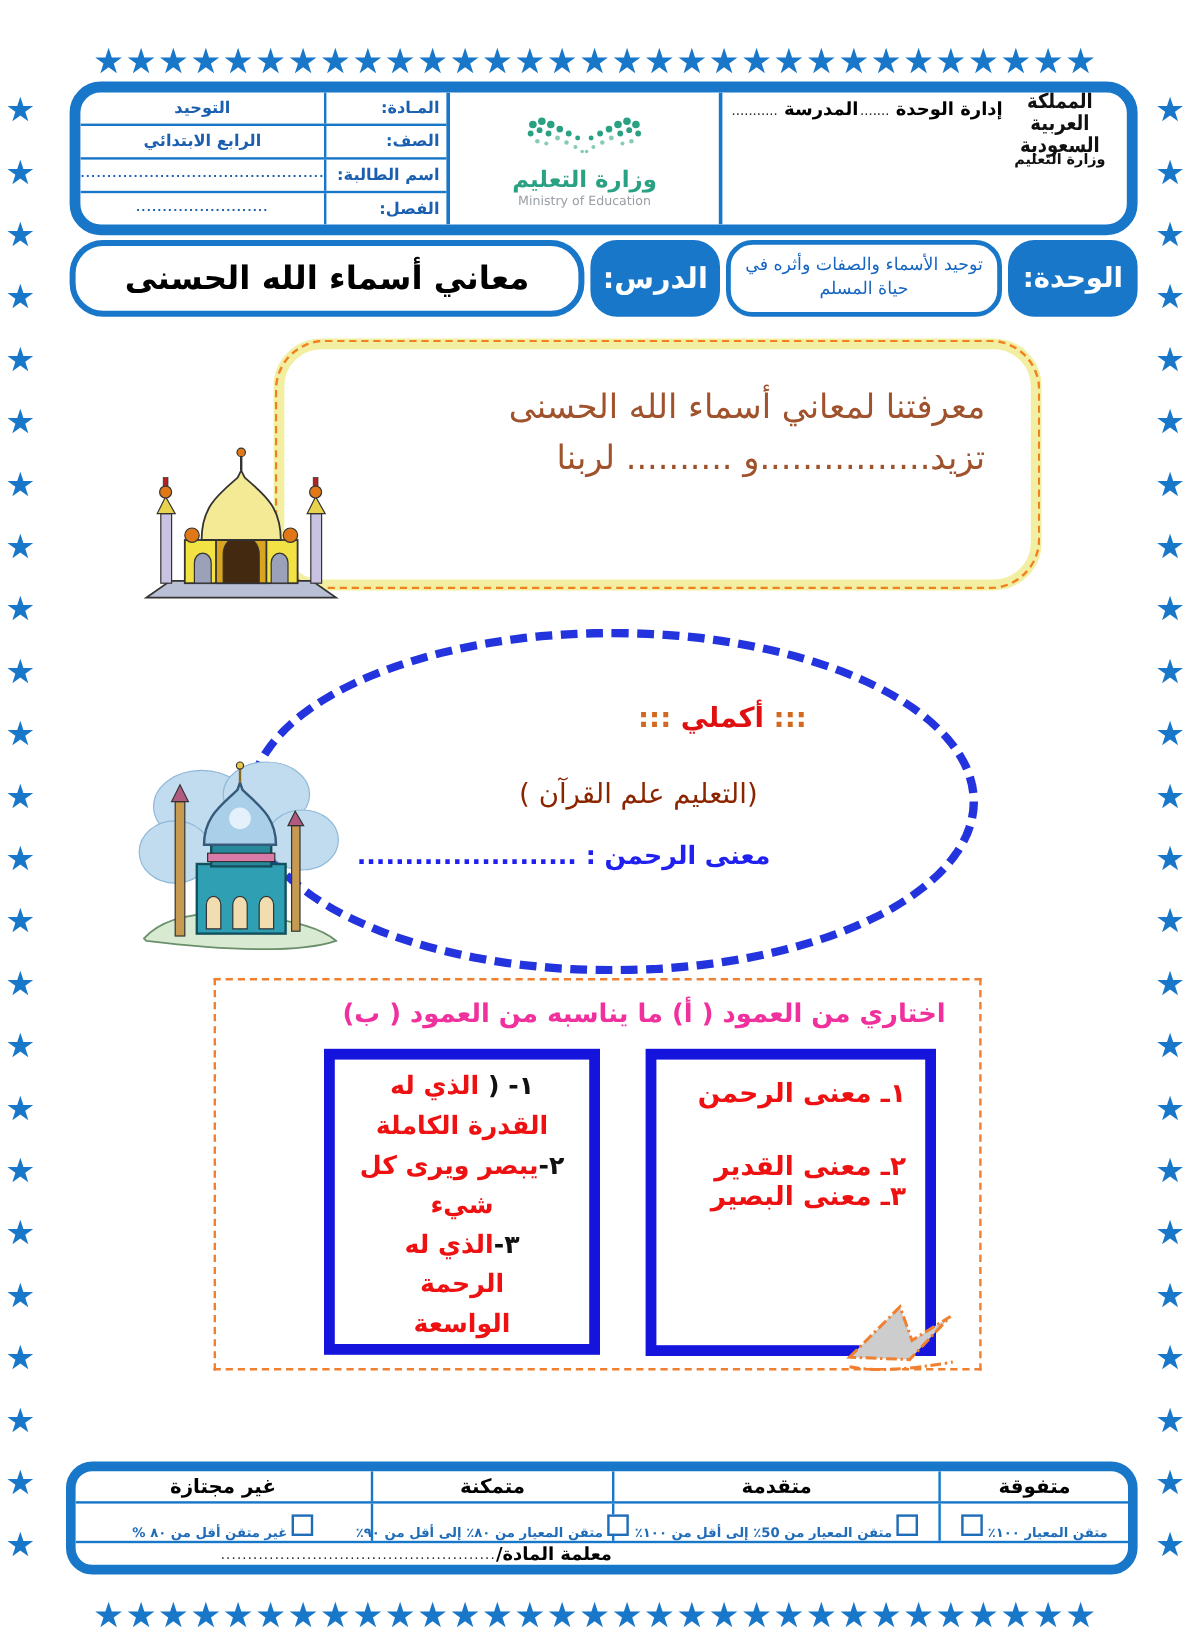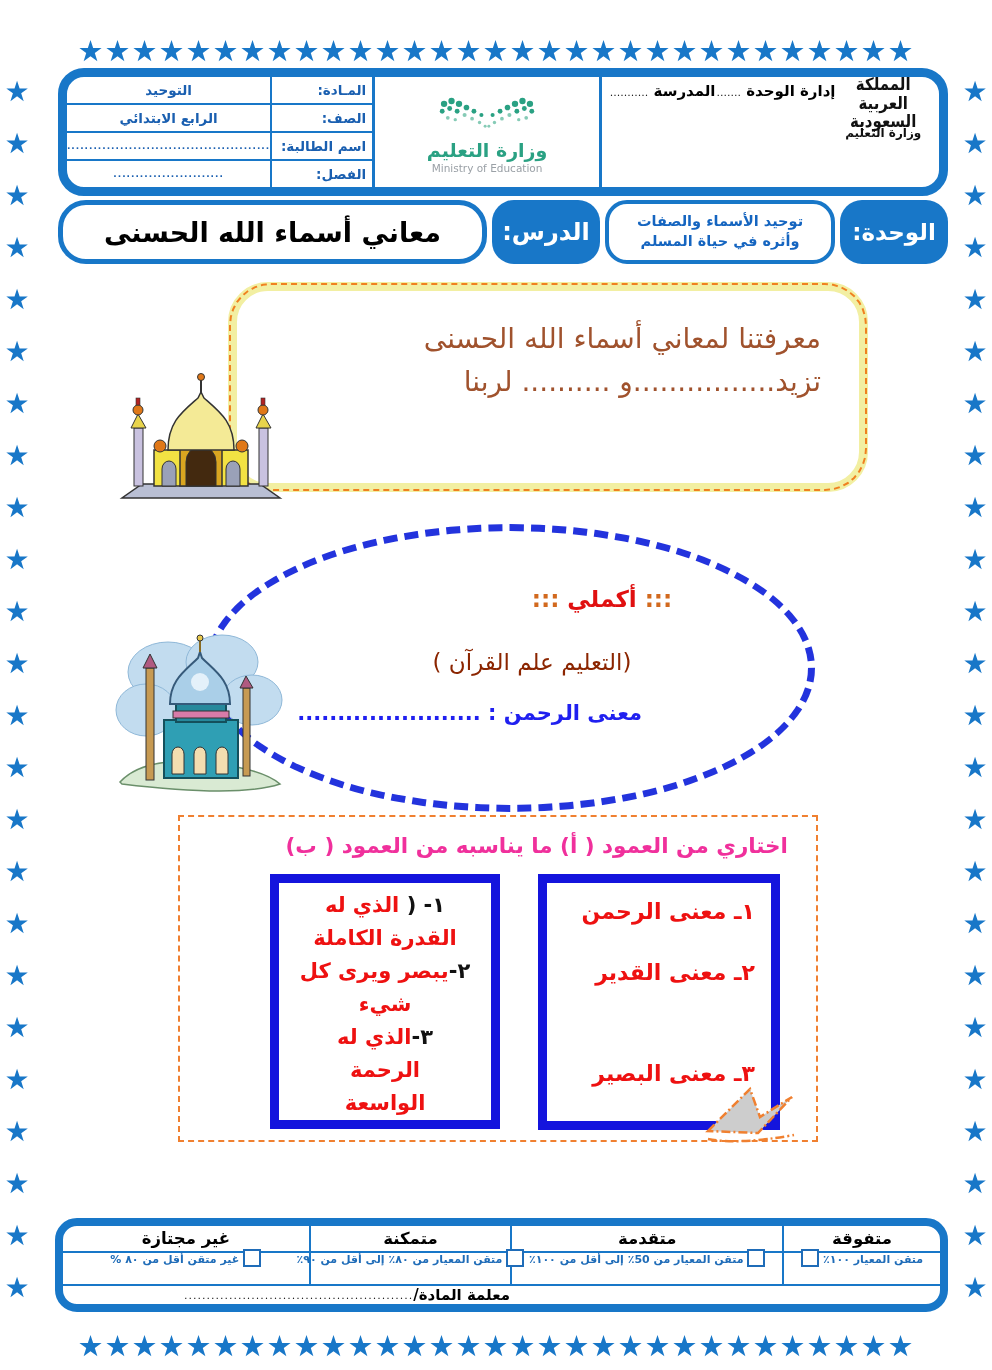--- a/index.html
+++ b/index.html
@@ -35,21 +35,21 @@
   .info-row:last-child{border-bottom:none;}
   .info-label{width:102px;box-sizing:border-box;border-left:2px solid #1877c8;height:100%;display:flex;align-items:center;justify-content:flex-start;padding-right:6px;
     color:#1a5fb0;font-weight:bold;font-size:13.5px;white-space:nowrap;}
   .info-value{flex:1;text-align:center;color:#1a5fb0;font-weight:bold;font-size:13.5px;white-space:nowrap;overflow:hidden;}
   .info-value.dots{font-size:9px;letter-spacing:1px;}
   
   .pill-row{position:absolute;left:58px;top:200px;width:890px;height:64px;display:flex;direction:rtl;gap:5px;}
   .pill-solid{background:#1877c8;color:#fff;font-weight:bold;border-radius:22px;display:flex;align-items:center;justify-content:center;box-sizing:border-box;}
   .pill-outline{background:#fff;border:4px solid #1877c8;border-radius:22px;display:flex;align-items:center;justify-content:center;box-sizing:border-box;text-align:center;}
   .p-unit{width:108px;font-size:23px;}
-  .p-unitname{width:230px;color:#1565c0;font-weight:bold;font-size:14.5px;line-height:1.35;padding:2px 10px;}
+  .p-unitname{width:230px;color:#1565c0;font-weight:normal;font-size:14.5px;line-height:1.35;padding:2px 10px;}
   .p-lesson{width:108px;font-size:24px;}
   .p-lessonname{flex:1;border-width:5px;border-radius:28px;color:#000;font-weight:bold;font-size:27px;}
   
   .intro-box{
     position:absolute;left:228px;top:282px;width:640px;height:210px;box-sizing:border-box;
     border:9px solid #f2efa2;border-radius:40px;background:#fff;
   }
   .intro-box::before{content:"";position:absolute;inset:-8px;border:2px dashed #f08020;border-radius:42px;pointer-events:none;}
   .intro-text{direction:rtl;text-align:right;padding:26px 38px 0 20px;color:#a0522d;font-size:28px;line-height:1.55;font-weight:normal;}
   .mosque1{position:absolute;left:110px;top:366px;}
@@ -66,35 +66,35 @@
   .mosque2{position:absolute;left:106px;top:610px;}
   
   .match-box{position:absolute;left:178px;top:815px;width:640px;height:327px;box-sizing:border-box;border:2px dashed #f08030;}
   .match-title{direction:rtl;text-align:right;padding:16px 28px 0 0;color:#f0309c;font-weight:bold;font-size:21.5px;white-space:nowrap;}
   .cols{position:absolute;top:57px;left:0;width:100%;display:flex;direction:rtl;padding-right:36px;gap:38px;box-sizing:border-box;}
   .colbox{box-sizing:border-box;border:9px solid #1414dd;background:#fff;}
   .col-a{width:242px;height:256px;direction:rtl;}
   .col-a .item{text-align:right;padding-right:16px;color:#ee1111;font-weight:bold;font-size:22px;white-space:nowrap;}
   .col-a .i1{margin-top:16px;}
   .col-a .i2{margin-top:36px;}
-  .col-a .i3{margin-top:76px;padding-left:16px;}
+  .col-a .i3{padding-left:16px;}
   .col-b{width:230px;height:255px;direction:rtl;padding-top:6px;}
   .col-b .bline{text-align:center;font-weight:bold;font-size:21px;line-height:33px;color:#ee1111;white-space:nowrap;}
   .blk{color:#111;}
   .curl{position:absolute;left:520px;top:252px;}
   
   .ftr-frame{
     position:absolute;left:55px;top:1218px;width:893px;height:94px;box-sizing:border-box;
     border:8px solid #1877c8;border-radius:22px;background:#fff;display:flex;flex-direction:column;overflow:hidden;
   }
   .f-row{display:flex;direction:rtl;box-sizing:border-box;}
   .f-head{height:27px;border-bottom:2px solid #1877c8;}
   .f-head .fcell{display:flex;align-items:center;justify-content:center;font-weight:bold;color:#000;font-size:16.5px;}
   .f-crit{height:33px;border-bottom:2px solid #1877c8;}
-  .f-crit .fcell{display:flex;align-items:flex-start;justify-content:center;gap:4px;}
+  .f-crit .fcell{display:flex;align-items:flex-end;justify-content:center;gap:4px;}
   .fcell{box-sizing:border-box;height:100%;border-left:2px solid #1877c8;}
   .fcell:last-child{border-left:none;}
   .w1{width:18%;} .w2{width:31%;} .w3{width:23%;} .w4{width:28%;}
   .fcrit-txt{color:#1f6cb8;font-weight:bold;font-size:11px;white-space:nowrap;}
   .chk{display:inline-block;width:14px;height:14px;border:2px solid #1f6cb8;background:#fff;position:relative;top:-4px;flex:none;}
   .f-sig{flex:1;display:flex;direction:rtl;align-items:center;padding-right:430px;}
   .sig-label{font-weight:bold;color:#000;font-size:15px;white-space:nowrap;}
   .sig-dots{font-size:11px;color:#222;letter-spacing:1px;white-space:nowrap;}
 </style>
 </head>

